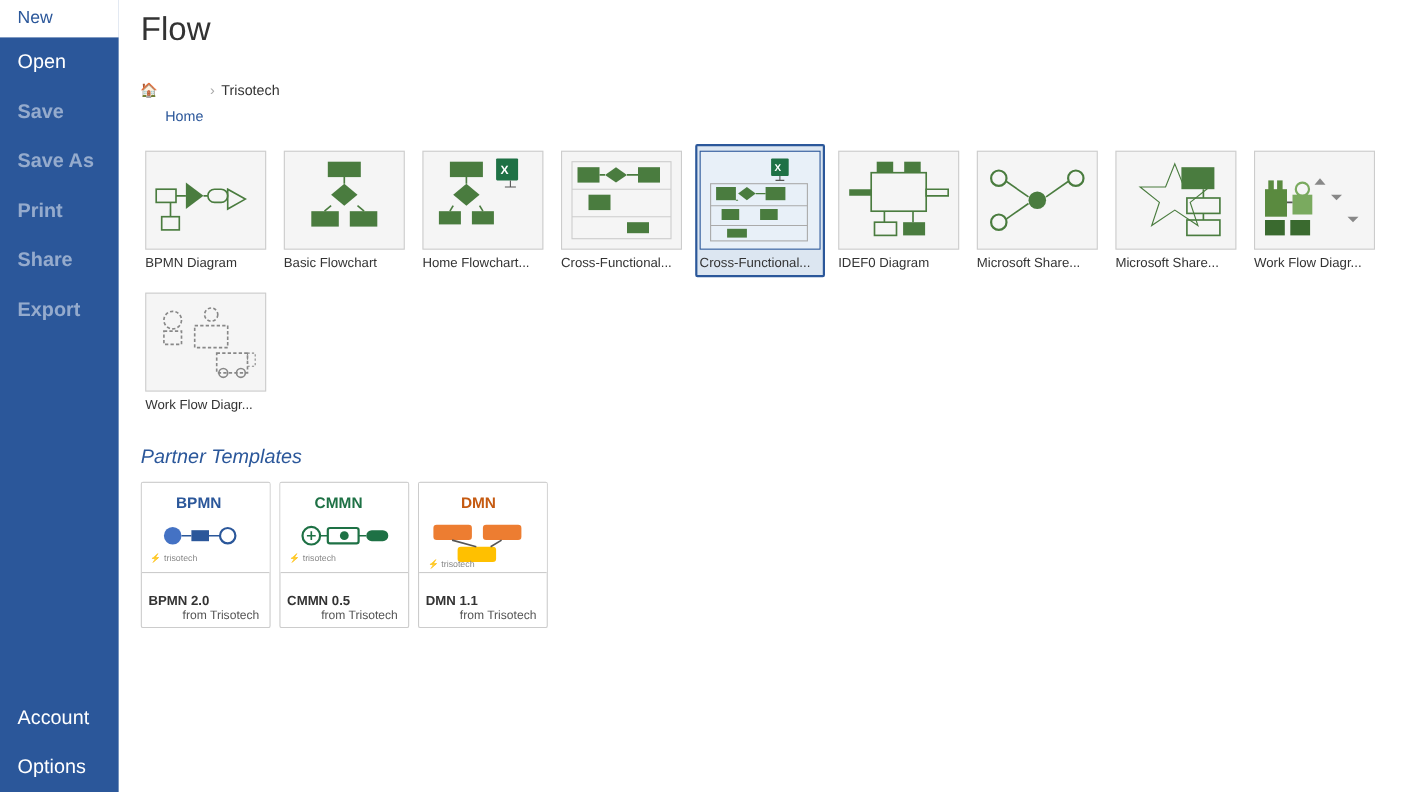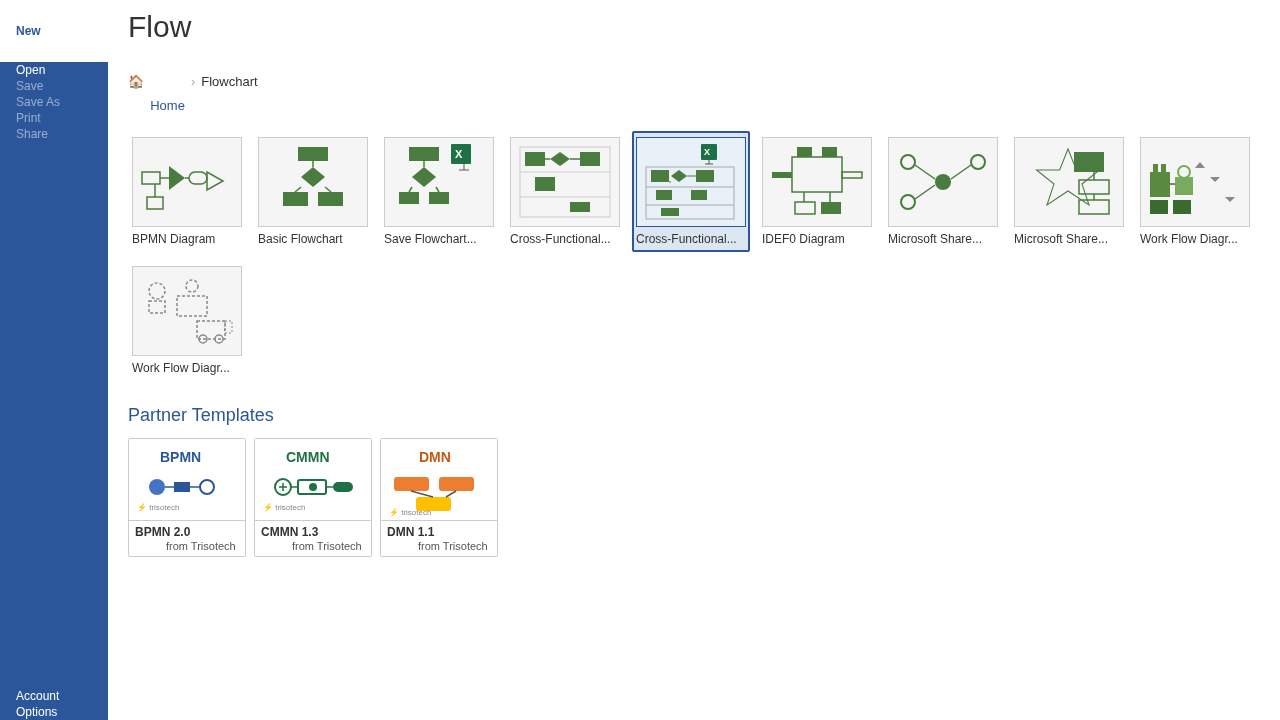--- a/index.html
+++ b/index.html
@@ -9,28 +9,28 @@
     #sidebar {
       width: 108px;
       background: #2b579a;
       color: #fff;
       display: flex;
       flex-direction: column;
       flex-shrink: 0;
       height: 100%;
     }
     .sidebar-item {
-      padding: 1px 16px;
+      padding: 12px 16px;
       cursor: pointer;
-      font-size: 12px;
+      font-size: 18px;
       color: #fff;
     }
     .sidebar-item.active { background: #fff; color: #2b579a; font-weight: 600; }
-    .sidebar-item.top { font-size: 12px; font-weight: 700; padding: 24px 16px; }
-    .sidebar-item.disabled { color: rgba(255,255,255,0.5); cursor: default; }
+    .sidebar-item.top { font-size: 16px; font-weight: 400; padding: 8px 16px; }
+    .sidebar-item.disabled { color: rgba(255,255,255,0.5); cursor: default; font-weight: bold; }
     .sidebar-spacer { flex: 1; }
 
     
     #main {
       flex: 1;
       overflow-y: auto;
       padding: 10px 20px 8px 20px;
       background: #fff;
     }
 
@@ -106,69 +106,72 @@
       align-items: center;
       justify-content: center;
       overflow: hidden;
       border-bottom: 1px solid #ccc;
     }
     .partner-label {
       font-size: 12px;
       padding: 4px 6px 1px 6px;
       color: #333;
       font-weight: 600;
+      margin-top: 14px;
     }
     .partner-sublabel {
       font-size: 11px;
       padding: 0 6px 4px 6px;
       color: #555;
       margin-left: 31px;
     }
 
     
     svg { display: block; }
 
     .partner-templates-title {
       font-size: 18px;
       color: #2b579a;
       font-weight: 400;
       margin-bottom: 12px;
+      font-style: italic;
     }
 
     
     .page-heading {
       font-size: 30px;
       font-weight: 300;
       color: #333;
       margin-bottom: 6px;
     }
   </style>
 </head>
 <body>
 
 <div id="sidebar">
   <div class="sidebar-item active top">New</div>
   <div class="sidebar-item">Open</div>
   <div class="sidebar-item disabled">Save</div>
   <div class="sidebar-item disabled">Save As</div>
   <div class="sidebar-item disabled">Print</div>
   <div class="sidebar-item disabled">Share</div>
+  <div class="sidebar-item disabled">Export</div>
   <div class="sidebar-spacer"></div>
   <div class="sidebar-item">Account</div>
   <div class="sidebar-item">Options</div>
 </div>
 
 <div id="main">
   <div class="page-heading">Flow</div>
 
   <div class="breadcrumb">
     <span class="home-icon">🏠</span>
     <span style="cursor:pointer;color:#2b579a;margin-top:48px;">Home</span>
     <span class="sep">›</span>
-    <span class="current">Flowchart</span>
+    <span class="current">Trisotech</span>
   </div>
 
   <div class="template-grid">
 
     <div class="template-card">
       <div class="template-thumb">
         <svg width="100" height="80" viewBox="0 0 100 80">
           <rect x="5" y="30" width="18" height="12" fill="none" stroke="#4a7c3f" stroke-width="1.5"></rect>
           <polygon points="32,24 32,48 48,36" fill="#4a7c3f"></polygon>
           <rect x="52" y="30" width="18" height="12" rx="6" ry="6" fill="none" stroke="#4a7c3f" stroke-width="1.5"></rect>
@@ -208,21 +211,21 @@
 
           <rect x="20" y="5" width="30" height="14" fill="#4a7c3f"></rect>
           <polygon points="35,25 23,35 35,45 47,35" fill="#4a7c3f"></polygon>
           <rect x="10" y="50" width="20" height="12" fill="#4a7c3f"></rect>
           <rect x="40" y="50" width="20" height="12" fill="#4a7c3f"></rect>
           <line x1="35" y1="19" x2="35" y2="25" stroke="#4a7c3f" stroke-width="1.5"></line>
           <line x1="23" y1="45" x2="20" y2="50" stroke="#4a7c3f" stroke-width="1.5"></line>
           <line x1="47" y1="45" x2="50" y2="50" stroke="#4a7c3f" stroke-width="1.5"></line>
         </svg>
       </div>
-      <div class="template-label">Save Flowchart...</div>
+      <div class="template-label">Home Flowchart...</div>
     </div>
 
     <div class="template-card">
       <div class="template-thumb">
         <svg width="100" height="80" viewBox="0 0 100 80">
           <rect x="5" y="5" width="90" height="70" fill="none" stroke="#ccc" stroke-width="1"></rect>
           <line x1="5" y1="30" x2="95" y2="30" stroke="#ccc" stroke-width="1"></line>
           <line x1="5" y1="55" x2="95" y2="55" stroke="#ccc" stroke-width="1"></line>
           <rect x="10" y="10" width="20" height="14" fill="#4a7c3f"></rect>
           <polygon points="45,10 35,17 45,24 55,17" fill="#4a7c3f"></polygon>
@@ -379,21 +382,21 @@
           <line x1="21" y1="45" x2="29" y2="45" stroke="#1e7145" stroke-width="1.5"></line>
           <line x1="25" y1="41" x2="25" y2="49" stroke="#1e7145" stroke-width="1.5"></line>
           <rect x="40" y="38" width="28" height="14" rx="2" fill="none" stroke="#1e7145" stroke-width="2"></rect>
           <circle cx="55" cy="45" r="4" fill="#1e7145"></circle>
           <line x1="33" y1="45" x2="40" y2="45" stroke="#1e7145" stroke-width="1.5"></line>
           <rect x="75" y="40" width="20" height="10" rx="5" fill="#1e7145"></rect>
           <line x1="68" y1="45" x2="75" y2="45" stroke="#1e7145" stroke-width="1.5"></line>
           <text x="5" y="68" fill="#888" font-size="8">⚡ trisotech</text>
         </svg>
       </div>
-      <div class="partner-label">CMMN 1.3</div>
+      <div class="partner-label">CMMN 0.5</div>
       <div class="partner-sublabel">from Trisotech</div>
     </div>
 
     <div class="partner-card">
       <div class="partner-thumb">
         <svg width="110" height="76" viewBox="0 0 110 76">
           <text x="35" y="20" fill="#c55a11" font-size="14" font-weight="bold">DMN</text>
           <rect x="10" y="35" width="35" height="14" rx="3" fill="#ed7d31"></rect>
           <rect x="55" y="35" width="35" height="14" rx="3" fill="#ed7d31"></rect>
           <rect x="32" y="55" width="35" height="14" rx="3" fill="#ffc000"></rect>

